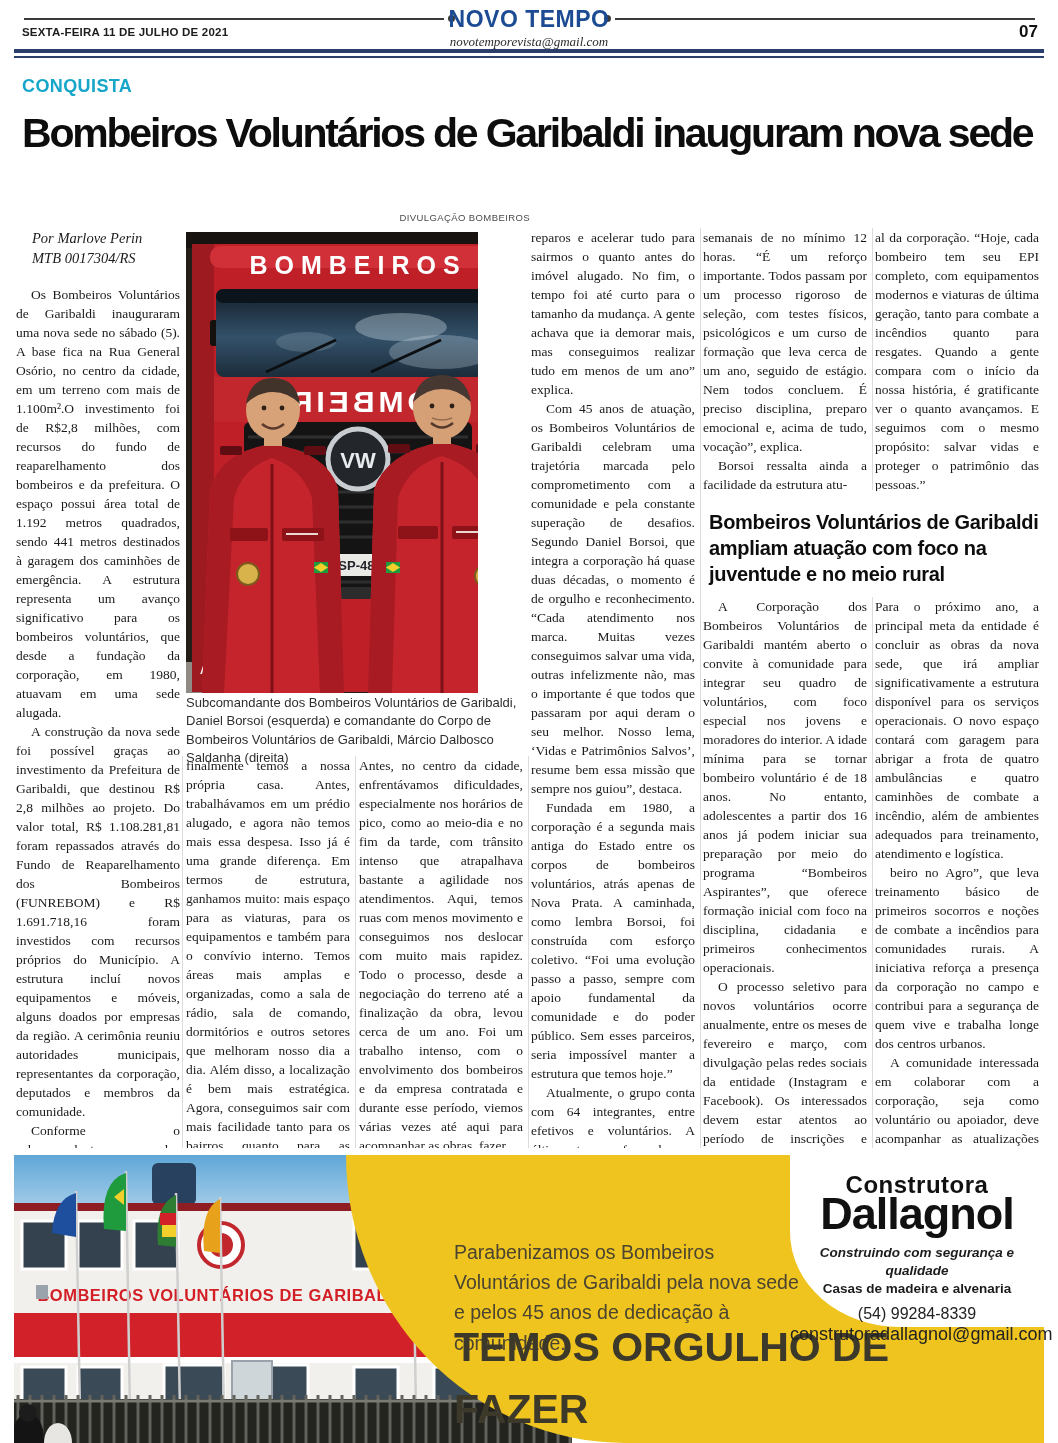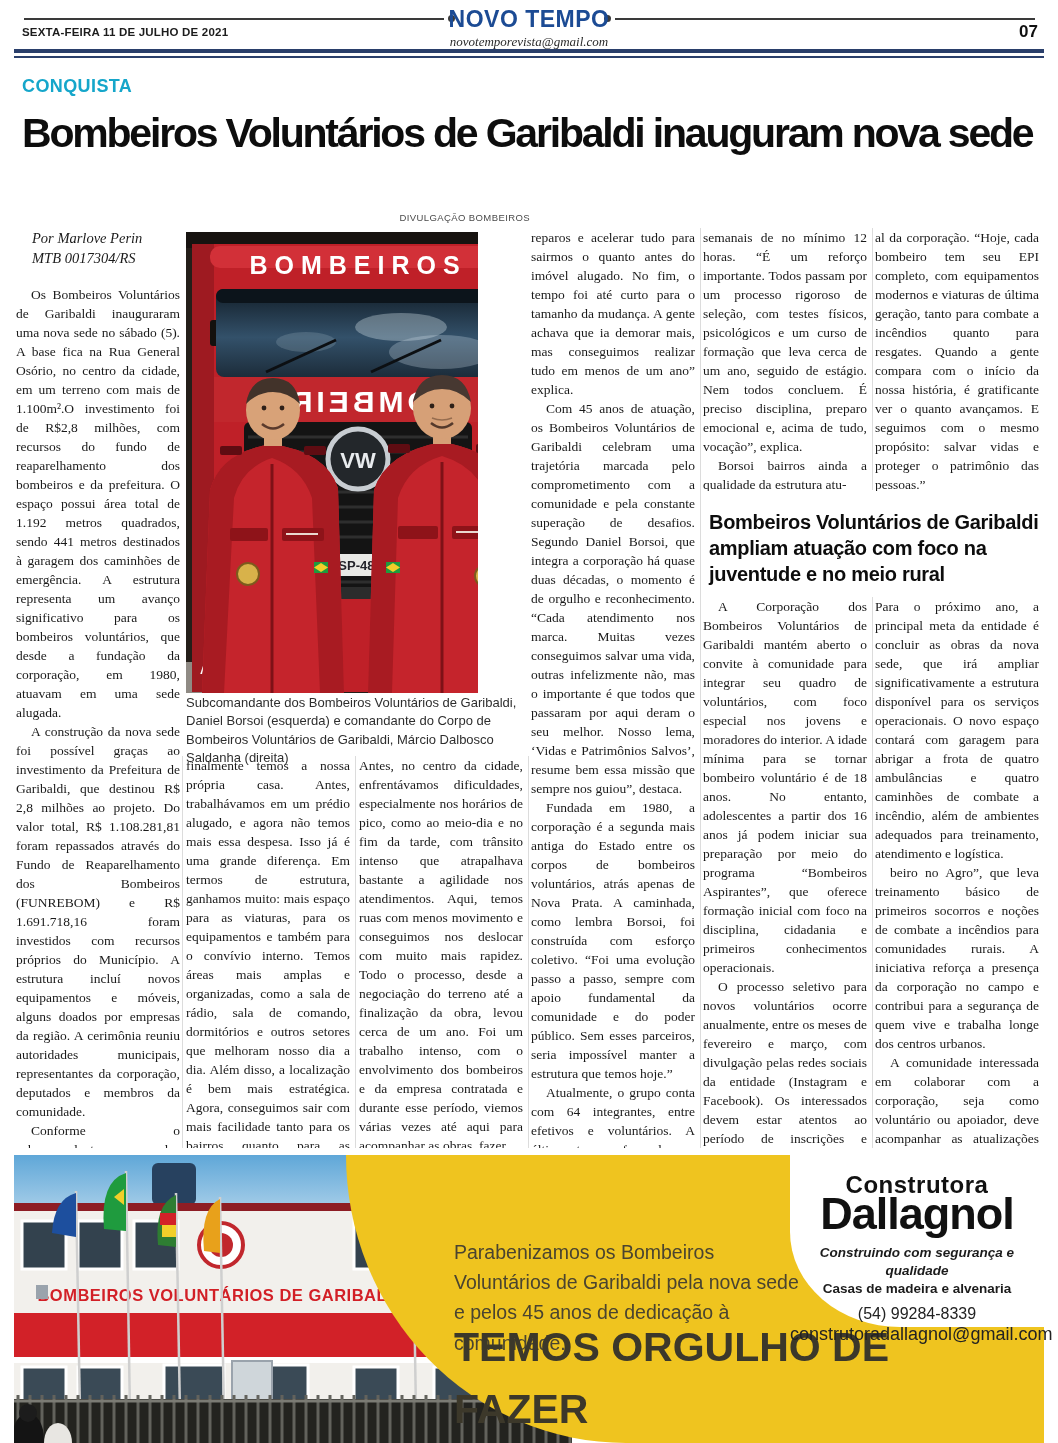--- a/index.html
+++ b/index.html
@@ -215,21 +215,21 @@
       <p>Antes, no centro da cidade, enfrentávamos dificuldades, especialmente nos horários de pico, como ao meio-dia e no fim da tarde, com trânsito intenso que atrapalhava bastante a agilidade nos atendimentos. Aqui, temos ruas com menos movimento e conseguimos nos deslocar com muito mais rapidez. Todo o processo, desde a negociação do terreno até a finalização da obra, levou cerca de um ano. Foi um trabalho intenso, com o envolvimento dos bombeiros e da empresa contratada e durante esse período, viemos várias vezes até aqui para acompanhar as obras, fazer</p>
     </div>
   <div class="col cont" style="left:531px;top:228px;height:920px;">
       <p>reparos e acelerar tudo para sairmos o quanto antes do imóvel alugado. No fim, o tempo foi até curto para o tamanho da mudança. A gente achava que ia demorar mais, mas conseguimos realizar tudo em menos de um ano” explica.</p>
       <p>Com 45 anos de atuação, os Bombeiros Voluntários de Garibaldi celebram uma trajetória marcada pelo comprometimento com a comunidade e pela constante superação de desafios. Segundo Daniel Borsoi, que integra a corporação há quase duas décadas, o momento é de orgulho e reconhecimento. “Cada atendimento nos marca. Muitas vezes conseguimos salvar uma vida, outras infelizmente não, mas o importante é que todos que passaram por aqui deram o seu melhor. Nosso lema, ‘Vidas e Patrimônios Salvos’, resume bem essa missão que sempre nos guiou”, destaca.</p>
       <p>Fundada em 1980, a corporação é a segunda mais antiga do Estado entre os corpos de bombeiros voluntários, atrás apenas de Nova Prata. A caminhada, como lembra Borsoi, foi construída com esforço coletivo. “Foi uma evolução passo a passo, sempre com apoio fundamental da comunidade e do poder público. Sem esses parceiros, seria impossível manter a estrutura que temos hoje.”</p>
       <p>Atualmente, o grupo conta com 64 integrantes, entre efetivos e voluntários. A última turma, formada em maio, trouxe 13 novos bombeiros e bombeiras, que já atuam em plantões</p>
     </div>
   <div class="col cont" style="left:703px;top:228px;height:263px;">
       <p>semanais de no mínimo 12 horas. “É um reforço importante. Todos passam por um processo rigoroso de seleção, com testes físicos, psicológicos e um curso de formação que leva cerca de um ano, seguido de estágio. Nem todos concluem. É preciso disciplina, preparo emocional e, acima de tudo, vocação”, explica.</p>
-      <p>Borsoi bairros ainda a qualidade da estrutura atu-</p>
+      <p>Borsoi ressalta ainda a facilidade da estrutura atu-</p>
     </div>
   <div class="col cont" style="left:875px;top:228px;height:263px;">
       <p>al da corporação. “Hoje, cada bombeiro tem seu EPI completo, com equipamentos modernos e viaturas de última geração, tanto para combate a incêndios quanto para resgates. Quando a gente compara com o início da nossa história, é gratificante ver o quanto avançamos. E seguimos com o mesmo propósito: salvar vidas e proteger o patrimônio das pessoas.”</p>
     </div>
 
   <h2 class="headline2" style="margin:6px;">Bombeiros Voluntários de Garibaldi ampliam atuação com foco na juventude e no meio rural</h2>
   <div class="col" style="left:703px;top:597px;height:551px;">
       <p>A Corporação dos Bombeiros Voluntários de Garibaldi mantém aberto o convite à comunidade para integrar seu quadro de voluntários, com foco especial nos jovens e moradores do interior. A idade mínima para se tornar bombeiro voluntário é de 18 anos. No entanto, adolescentes a partir dos 16 anos já podem iniciar sua preparação por meio do programa “Bombeiros Aspirantes”, que oferece formação inicial com foco na disciplina, cidadania e primeiros conhecimentos operacionais.</p>
       <p>O processo seletivo para novos voluntários ocorre anualmente, entre os meses de fevereiro e março, com divulgação pelas redes sociais da entidade (Instagram e Facebook). Os interessados devem estar atentos ao período de inscrições e apresentar a documentação exigida em edital.</p>
     </div>

